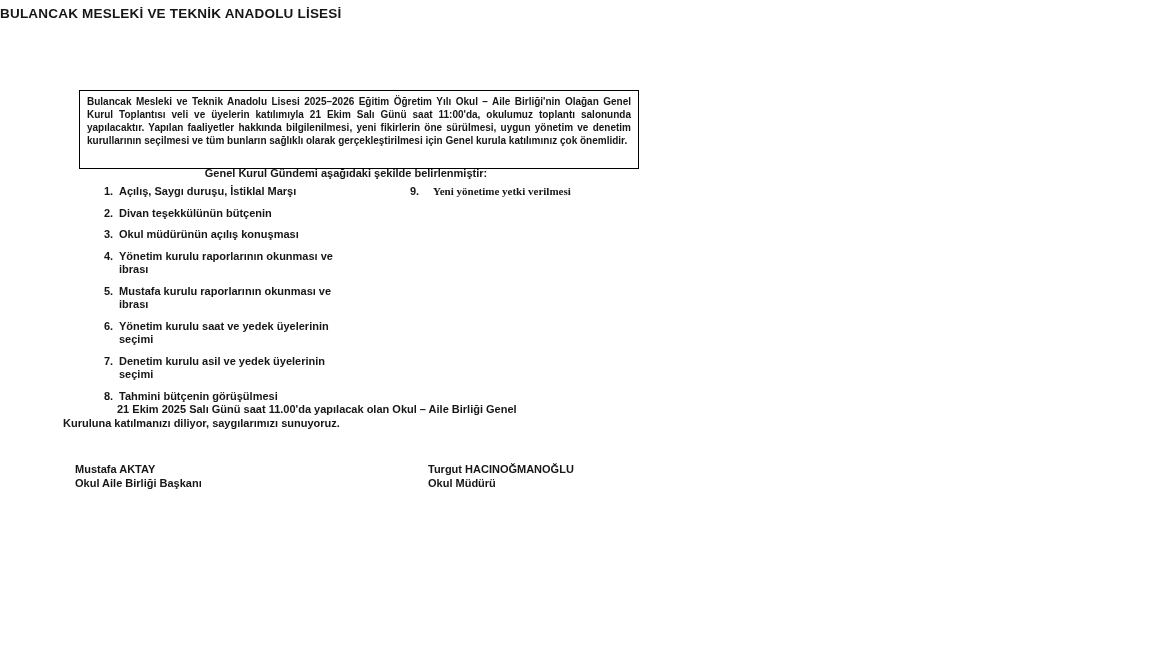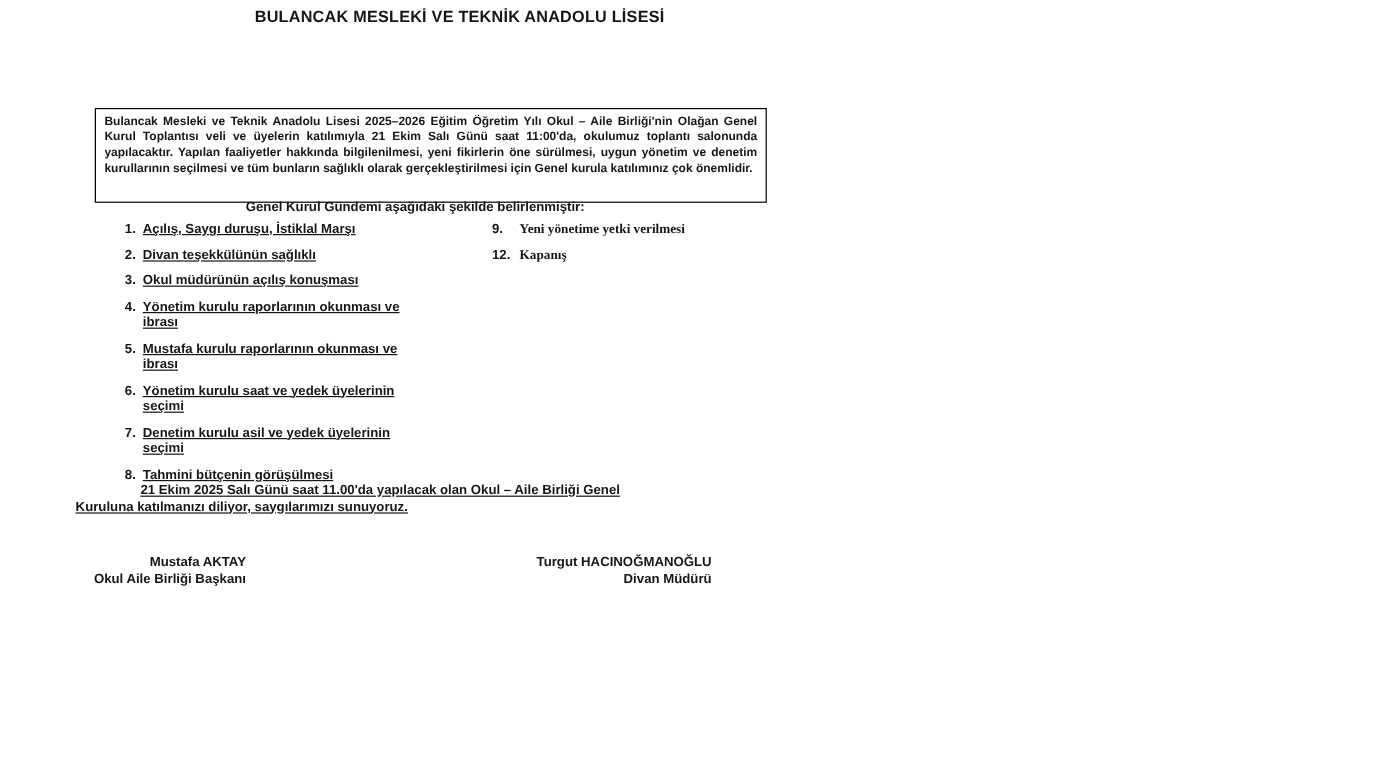--- a/index.html
+++ b/index.html
@@ -21,25 +21,23 @@
     left: 0; top: 0;
     width: 1150px;
     height: 646px;
     background: #ffffff;
   }
   .doc-title {
     position: absolute;
     left: 0;
     top: 6px;
     width: 678px;
-    text-align: center;
     font-size: 13.5px;
     line-height: 15px;
     letter-spacing: 0.2px;
-    padding-left: 44px;
   }
   .intro-box {
     position: absolute;
     left: 79px;
     top: 58px;
     width: 544px;
     height: 69px;
     border: 1.5px solid #000000;
     padding: 4px 7px;
     font-size: 10px;
@@ -79,41 +77,39 @@
     flex: 0 0 15px;
   }
   .agenda-col.right .agenda-item .num {
     flex: 0 0 23px;
   }
   .agenda-item .txt {
     flex: 1 1 auto;
   }
   .agenda-col.left .agenda-item .txt {
     max-width: 233px;
-    text-decoration: underline;
   }
   .agenda-col.right .agenda-item .txt {
     max-width: 200px;
     font-family: Liberation Serif, serif;
   }
   .closing-par {
     position: absolute;
     left: 63px;
     top: 403px;
     width: 468px;
     font-size: 11px;
     line-height: 13.5px;
     text-indent: 54px;
     text-align: left;
-    text-decoration: underline;
   }
   .sig {
     position: absolute;
     top: 463px;
-    text-align: right;
+    text-align: left;
     font-size: 11px;
     line-height: 13.5px;
   }
   .sig.left {
     left: 75px;
     width: 130px;
   }
   .sig.right {
     left: 428px;
     width: 165px;
@@ -134,21 +130,21 @@
 
   <div class="agenda-heading">Genel Kurul Gündemi aşağıdaki şekilde belirlenmiştir:</div>
 
   <div class="agenda-col left">
     <div class="agenda-item">
       <span class="num">1.</span>
       <span class="txt">Açılış, Saygı duruşu, İstiklal Marşı</span>
     </div>
     <div class="agenda-item">
       <span class="num">2.</span>
-      <span class="txt">Divan teşekkülünün sağlıklı</span>
+      <span class="txt">Divan teşekkülünün bütçenin</span>
     </div>
     <div class="agenda-item">
       <span class="num">3.</span>
       <span class="txt">Okul müdürünün açılış konuşması</span>
     </div>
     <div class="agenda-item">
       <span class="num">4.</span>
       <span class="txt">Yönetim kurulu raporlarının okunması ve ibrası</span>
     </div>
     <div class="agenda-item">
@@ -167,31 +163,27 @@
       <span class="num">8.</span>
       <span class="txt">Tahmini bütçenin görüşülmesi</span>
     </div>
   </div>
 
   <div class="agenda-col right">
     <div class="agenda-item">
       <span class="num">9.</span>
       <span class="txt">Yeni yönetime yetki verilmesi</span>
     </div>
-    <div class="agenda-item">
-      <span class="num">12.</span>
-      <span class="txt">Kapanış</span>
-    </div>
   </div>
 
   <div class="closing-par">21 Ekim 2025 Salı Günü saat 11.00'da yapılacak olan Okul – Aile Birliği Genel Kuruluna katılmanızı diliyor, saygılarımızı sunuyoruz.</div>
 
   <div class="sig left">
     <div>Mustafa AKTAY</div>
     <div>Okul Aile Birliği Başkanı</div>
   </div>
 
   <div class="sig right">
     <div>Turgut HACINOĞMANOĞLU</div>
-    <div>Divan Müdürü</div>
+    <div>Okul Müdürü</div>
   </div>
 
 </div>
 
 </body></html>

